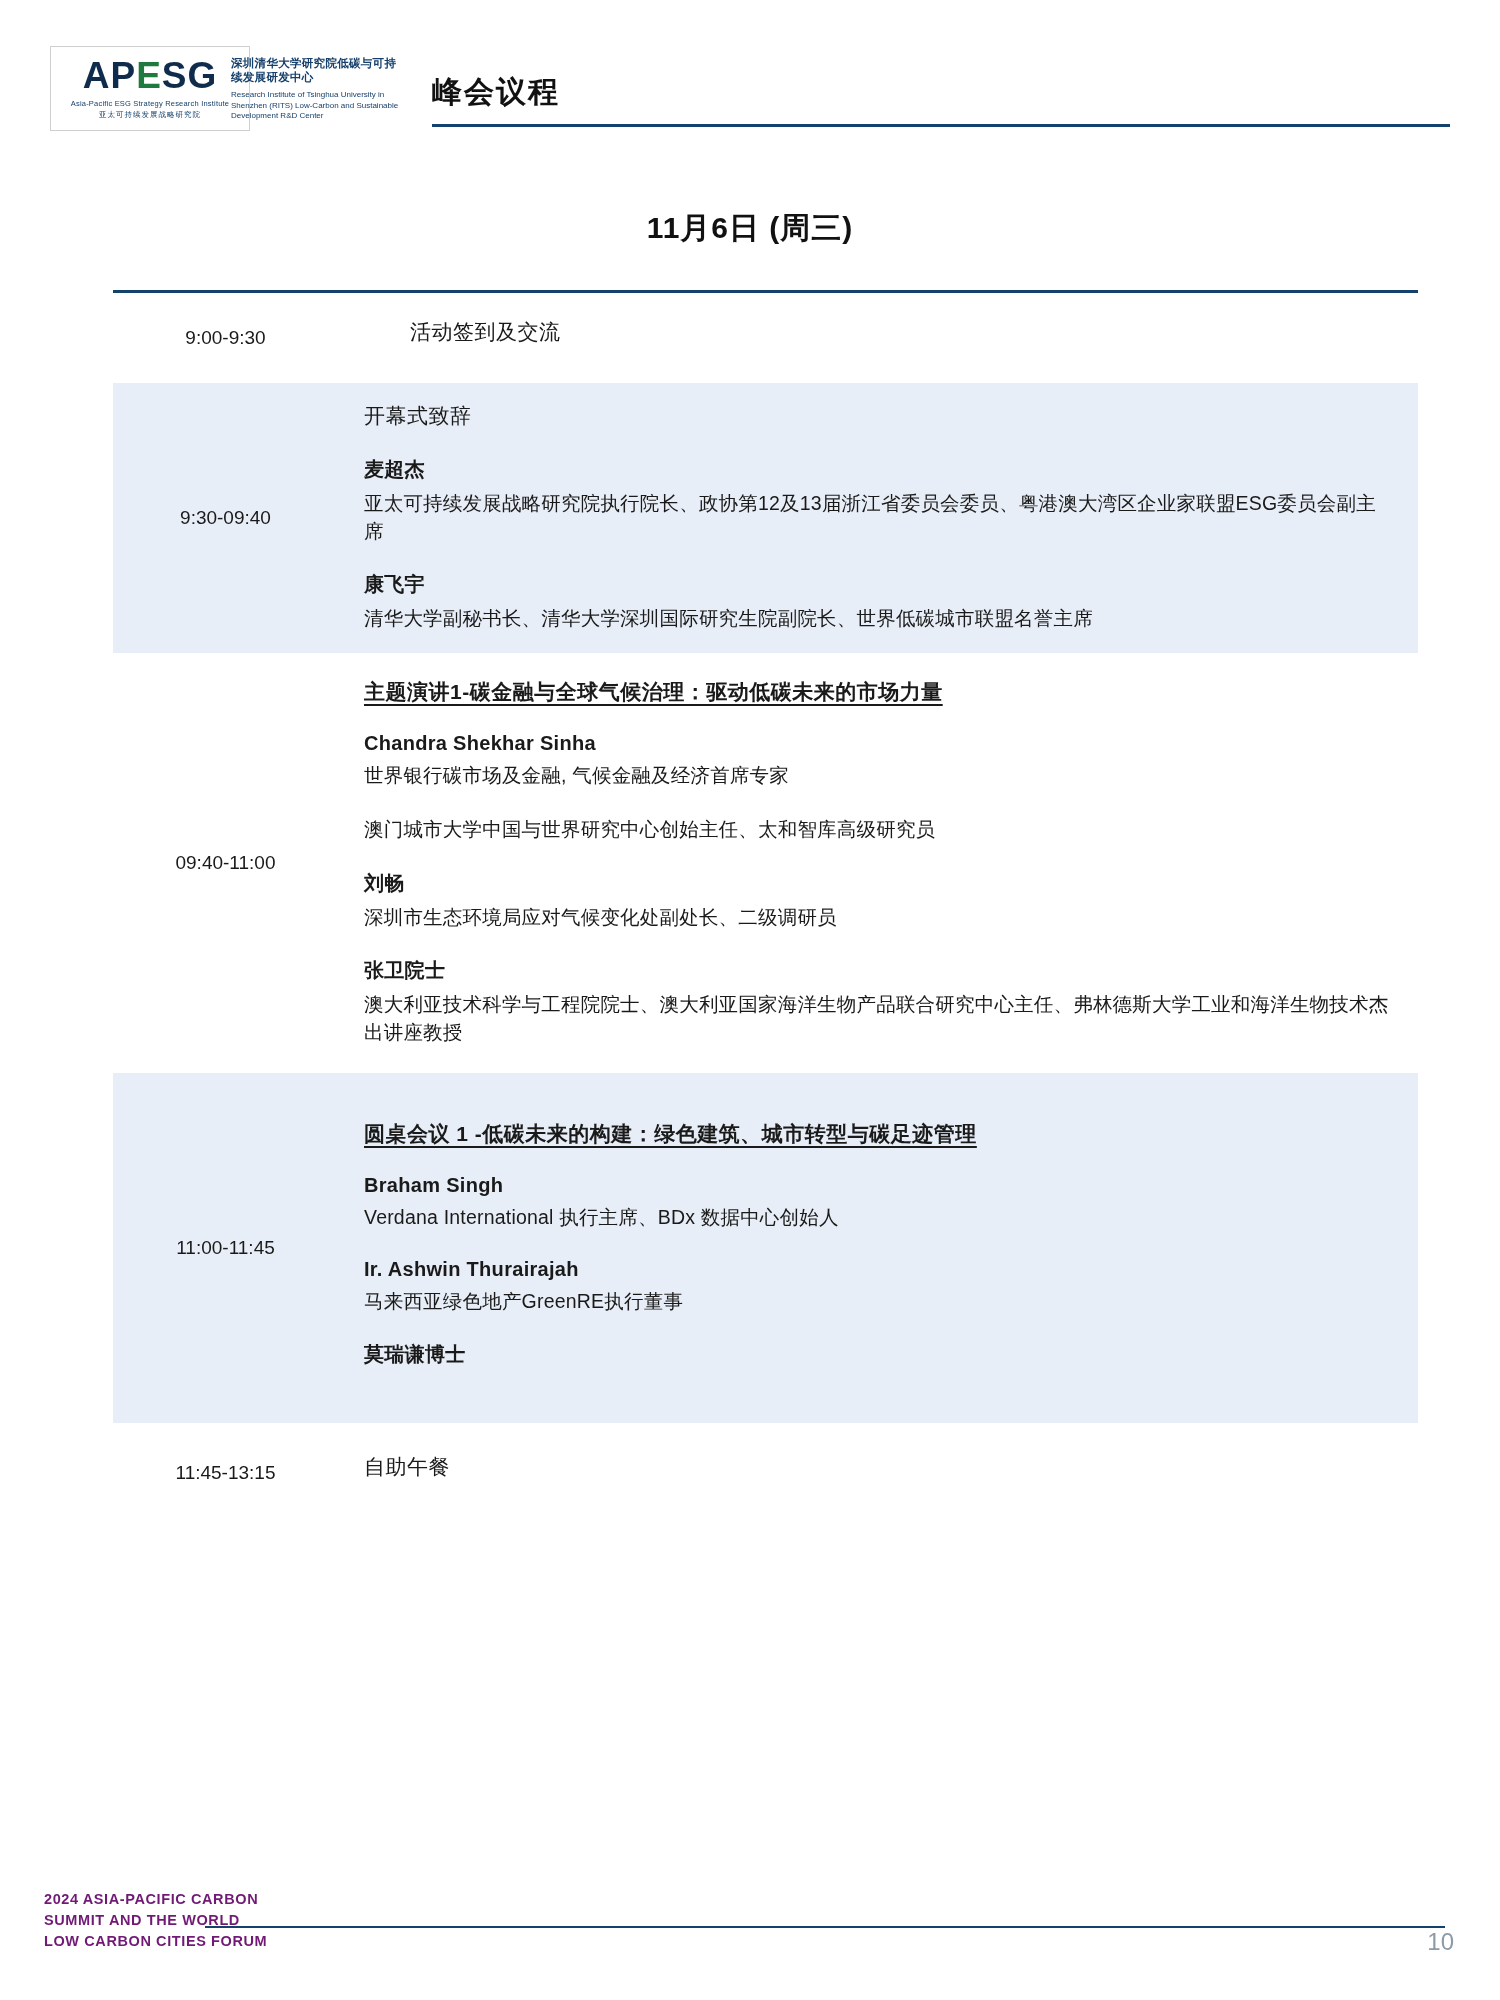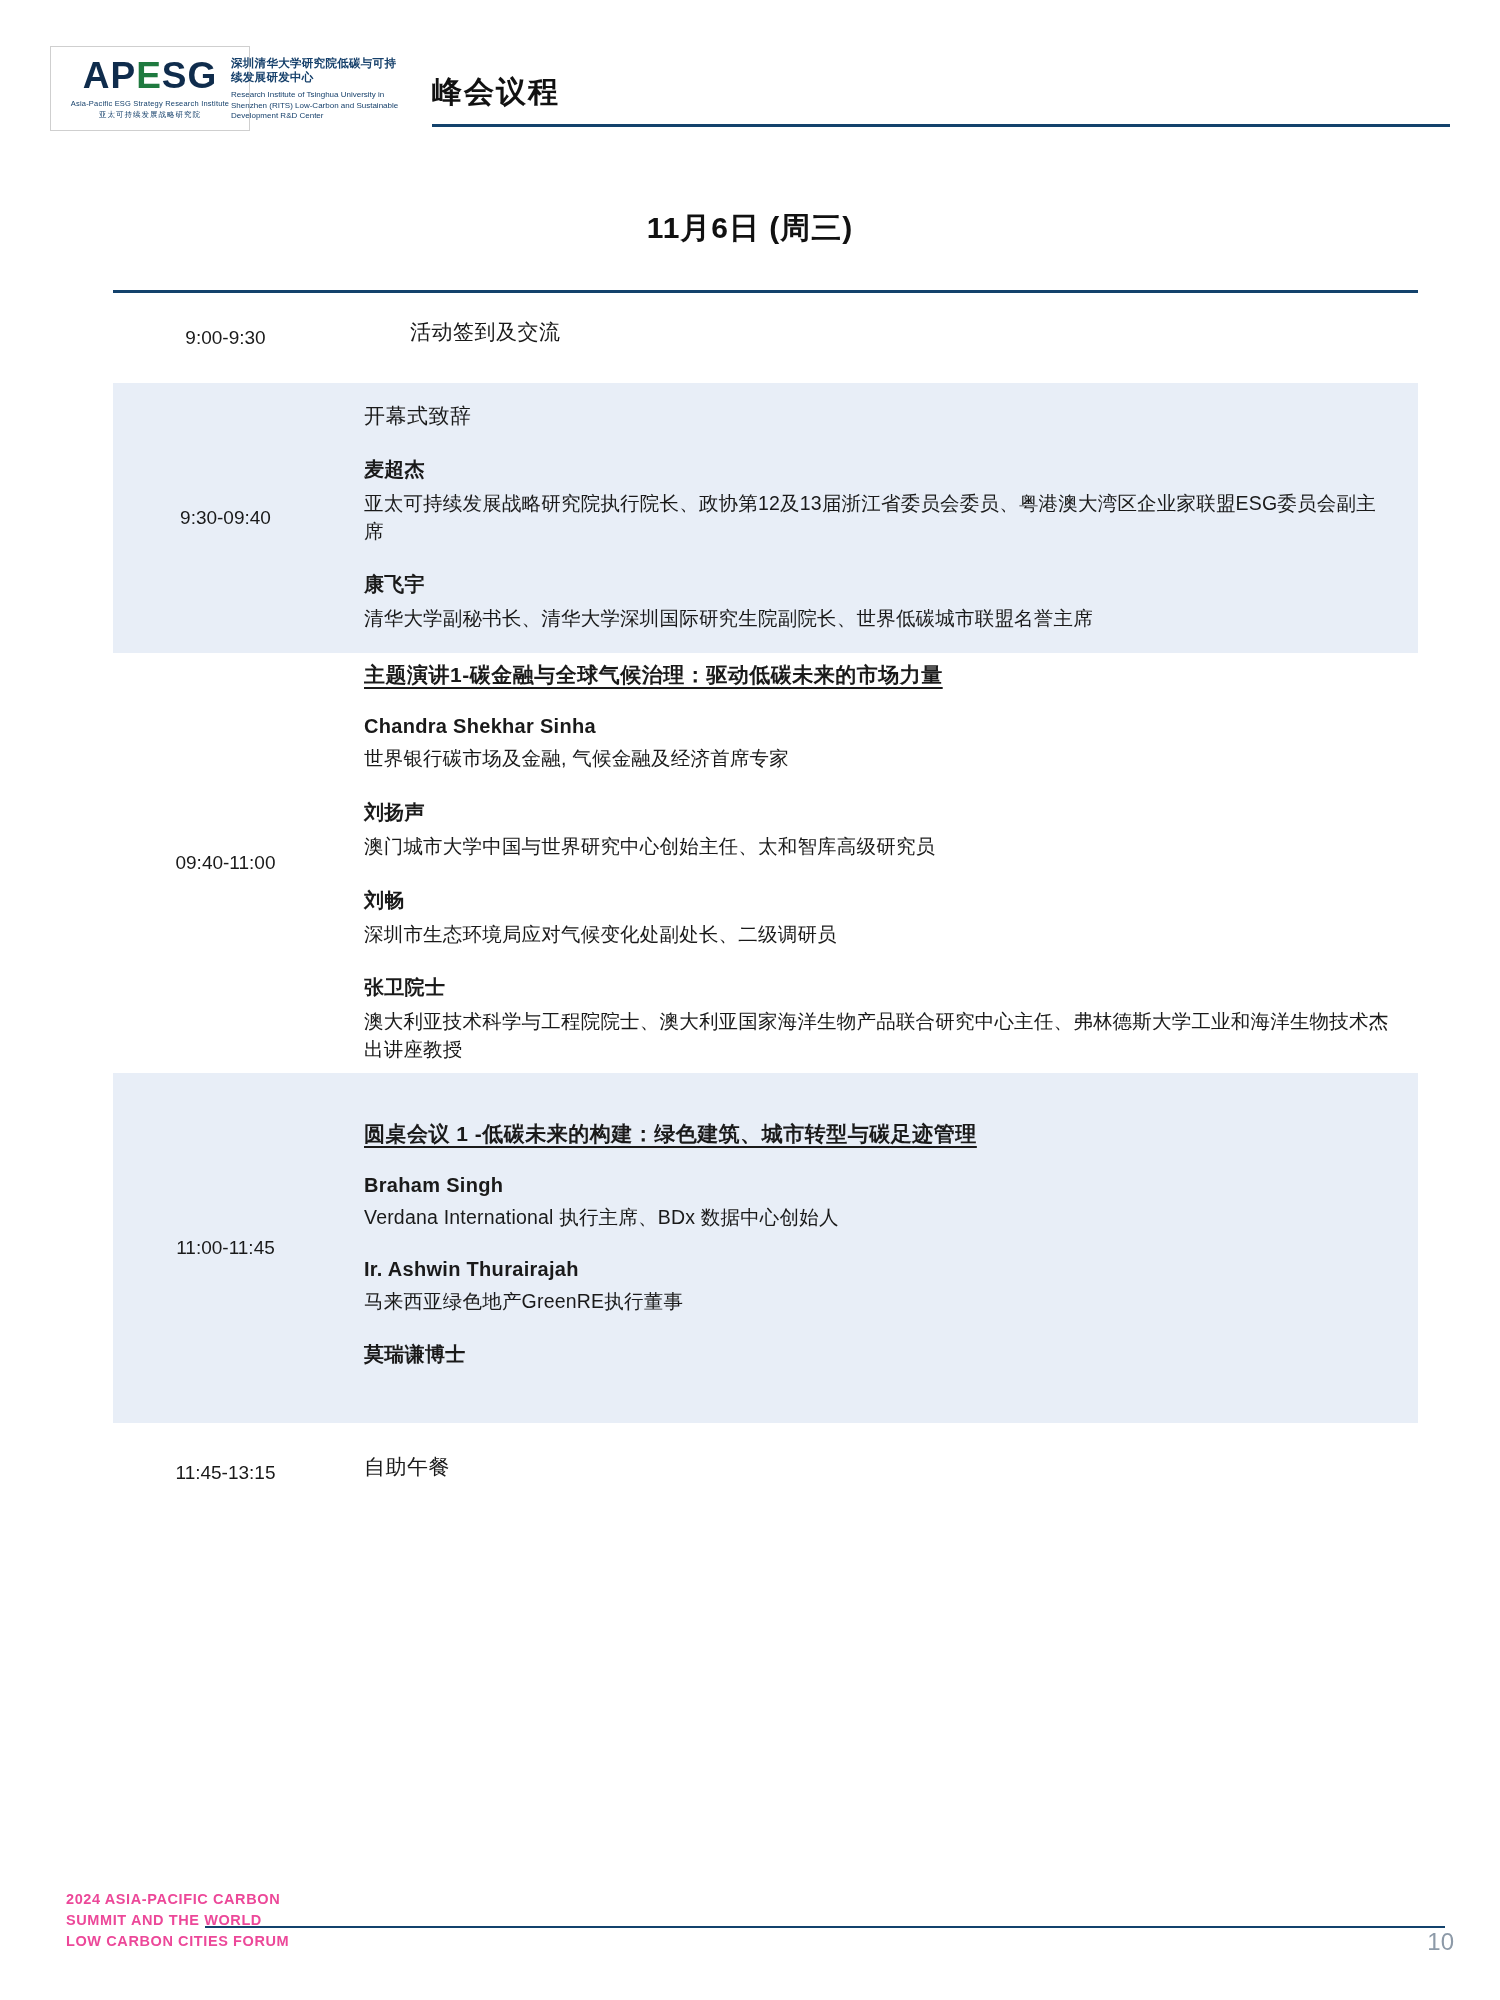--- a/index.html
+++ b/index.html
@@ -183,25 +183,25 @@
   .footer-rule {
     position: absolute;
     left: 205px;
     right: 55px;
     bottom: 72px;
     height: 2px;
     background: #13426c;
   }
   .footer-brand {
     position: absolute;
-    left: 66px;
+    left: 44px;
     bottom: 48px;
     font-size: 14.5px;
     font-weight: bold;
-    color: #ec4899;
+    color: #701a75;
     line-height: 1.45;
     letter-spacing: 0.6px;
   }
   .page-number {
     position: absolute;
     right: 46px;
     bottom: 44px;
     font-size: 24px;
     color: #8d9aa8;
   }
@@ -256,21 +256,20 @@
 
   <div class="row plain" style="min-height:420px;">
     <div class="cell-time">09:40-11:00</div>
     <div class="cell-body">
       <div class="sess-head underline">主题演讲1-碳金融与全球气候治理：驱动低碳未来的市场力量</div>
       <div class="speaker">
         <div class="sp-name">Chandra Shekhar Sinha</div>
         <div class="sp-role">世界银行碳市场及金融, 气候金融及经济首席专家</div>
       </div>
       <div class="speaker">
-        <div class="sp-name">刘扬声</div>
         <div class="sp-role">澳门城市大学中国与世界研究中心创始主任、太和智库高级研究员</div>
       </div>
       <div class="speaker">
         <div class="sp-name">刘畅</div>
         <div class="sp-role">深圳市生态环境局应对气候变化处副处长、二级调研员</div>
       </div>
       <div class="speaker">
         <div class="sp-name">张卫院士</div>
         <div class="sp-role">澳大利亚技术科学与工程院院士、澳大利亚国家海洋生物产品联合研究中心主任、弗林德斯大学工业和海洋生物技术杰出讲座教授</div>
       </div>

